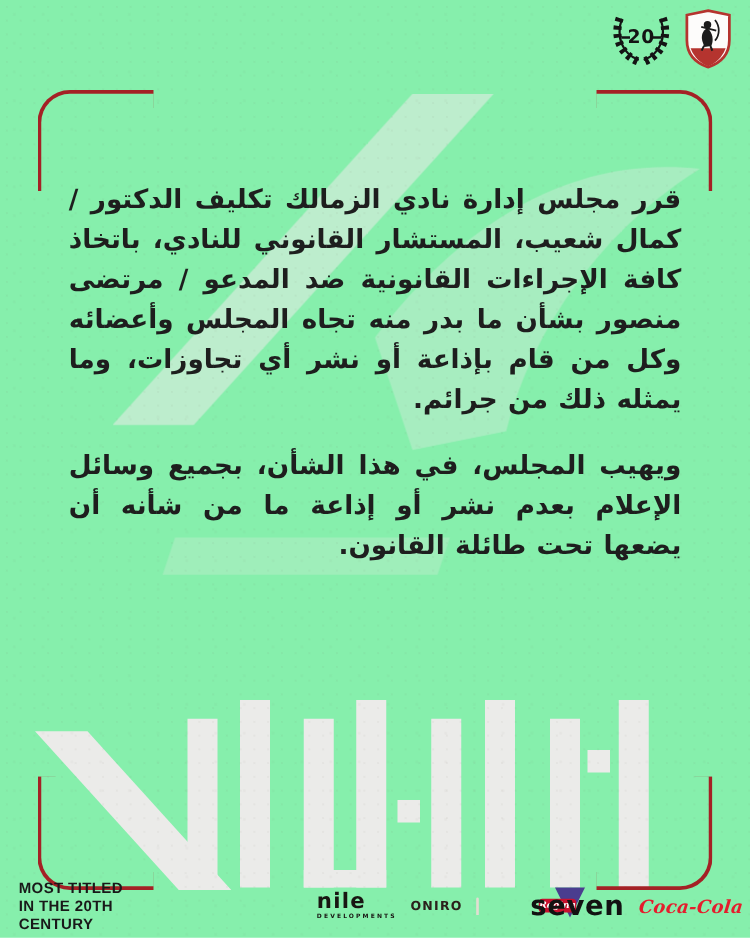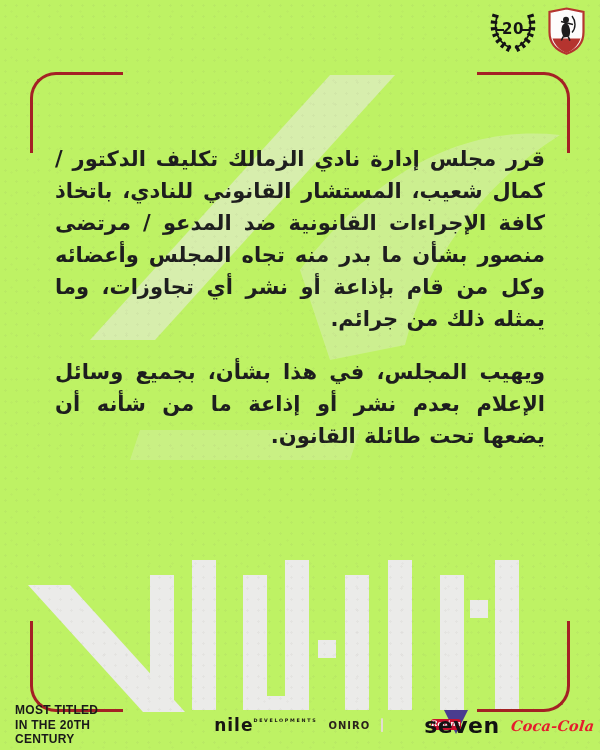--- a/index.html
+++ b/index.html
@@ -1,17 +1,17 @@
 <!DOCTYPE html>
 <html><head>
 <meta charset="utf-8">
 <style>
   html,body{margin:0;padding:0;}
   body{width:600px;height:750px;overflow:hidden;font-family:"DejaVu Sans",sans-serif;}
-  .canvas{position:relative;width:600px;height:750px;background:#bef264;overflow:hidden;}
+  .canvas{position:relative;width:600px;height:750px;background:#86efac;overflow:hidden;}
   
   .canvas::after{content:"";position:absolute;inset:0;pointer-events:none;
     background-image:radial-gradient(rgba(120,110,100,0.06) 1px, transparent 1.2px),
                      radial-gradient(rgba(120,110,100,0.04) 1px, transparent 1.3px);
     background-size:11px 11px,23px 23px;}
   .watermark{position:absolute;inset:0;}
 
   
   .top-badges{position:absolute;top:7px;right:13px;display:flex;align-items:center;gap:9px;z-index:3;}
   .laurel{position:relative;width:48px;height:42px;}
@@ -37,21 +37,21 @@
 
   
   .motto{position:absolute;left:15px;top:703px;z-index:3;
     font-family:"Liberation Sans",sans-serif;font-weight:700;
     font-size:12px;line-height:14.5px;letter-spacing:0.3px;color:#191919;}
 
   
   .sponsors{position:absolute;right:6px;bottom:5px;height:40px;z-index:3;
     display:flex;align-items:center;gap:11px;}
   .sponsor{display:flex;align-items:center;}
-  .nile{flex-direction:row;align-items:flex-start;line-height:1;}
+  .nile{flex-direction:column;align-items:flex-start;line-height:1;}
   .nile-word{font-weight:700;font-size:17px;letter-spacing:1px;color:#181512;}
   .nile-sub{font-weight:700;font-size:4.8px;letter-spacing:1.7px;color:#181512;margin-top:2px;}
   .oniro{font-weight:800;font-size:10px;letter-spacing:1px;color:#2b211c;}
   .regina{flex-direction:row;width:32px;line-height:1;gap:48px;}
   .regina-top{width:28px;height:12px;background:#fdfcf8;border-radius:4px 4px 0 0;
     display:flex;align-items:flex-end;justify-content:center;overflow:hidden;border:0.5px solid #e2ddd2;}
   .regina-banner{width:32px;height:11px;background:#c8102e;border-radius:3px;margin-top:-2px;
     display:flex;align-items:center;justify-content:center;
     font-family:"DejaVu Serif",serif;font-style:italic;font-weight:700;font-size:7.5px;color:#fff;}
   .regina-base{width:18px;height:4px;background:#1d4f9e;border-radius:0 0 3px 3px;margin:1px auto 0 auto;}
@@ -109,21 +109,21 @@
     </svg>
   </header>
 
   <div class="corner tl"></div>
   <div class="corner tr"></div>
   <div class="corner bl"></div>
   <div class="corner br"></div>
 
   <main class="statement" lang="ar" dir="rtl">
     <p>قرر مجلس إدارة نادي الزمالك تكليف الدكتور / كمال شعيب، المستشار القانوني للنادي، باتخاذ كافة الإجراءات القانونية ضد المدعو / مرتضى منصور بشأن ما بدر منه تجاه المجلس وأعضائه وكل من قام بإذاعة أو نشر أي تجاوزات، وما يمثله ذلك من جرائم.</p>
-    <p>ويهيب المجلس، في هذا بشأن، بجميع وسائل الإعلام بعدم نشر أو إذاعة ما من شأنه أن يضعها تحت طائلة القانون.</p>
+    <p>ويهيب المجلس، في هذا الشأن، بجميع وسائل الإعلام بعدم نشر أو إذاعة ما من شأنه أن يضعها تحت طائلة القانون.</p>
   </main>
 
   <div class="motto">
     <div>MOST TITLED</div>
     <div>IN THE 20TH</div>
     <div>CENTURY</div>
   </div>
 
   <div class="sponsors">
     <div class="sponsor nile">

